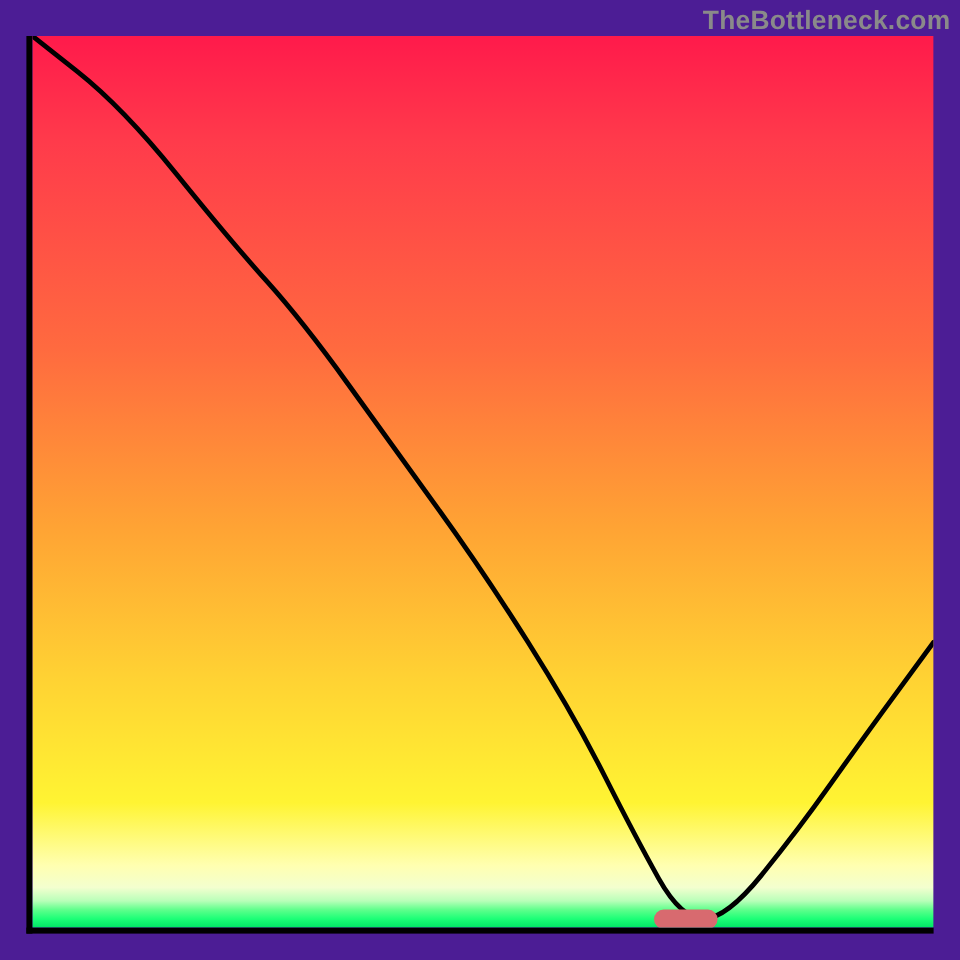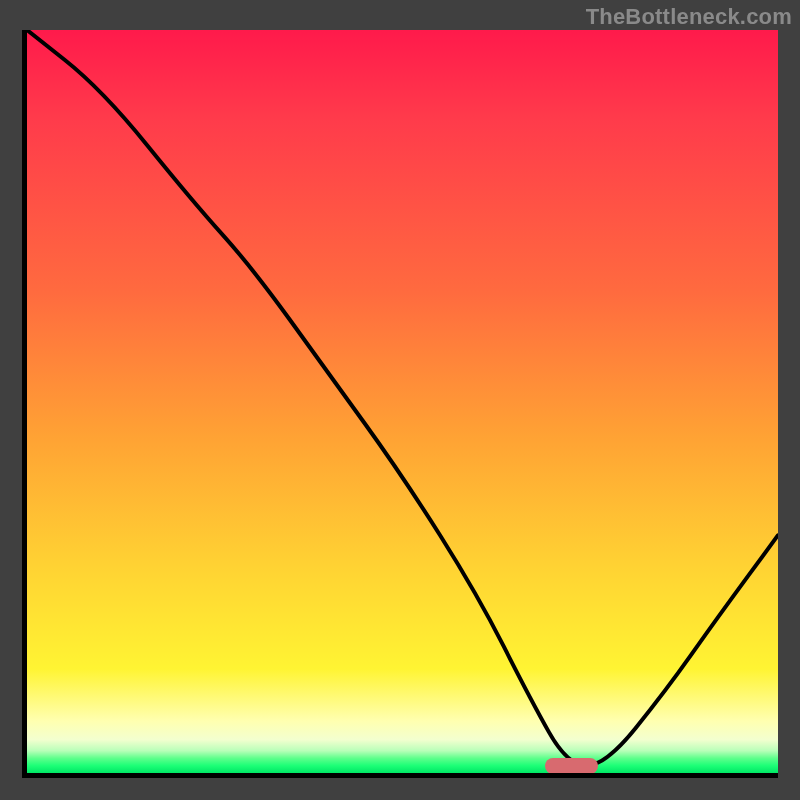--- a/index.html
+++ b/index.html
@@ -7,21 +7,21 @@
     padding: 0;
     width: 800px;
     height: 800px;
     overflow: hidden;
     font-family: Arial, Helvetica, sans-serif;
   }
   .container {
     position: relative;
     width: 800px;
     height: 800px;
-    background: #404040;
+    background: #4c1d95;
     text-align: center;
   }
   .watermark {
     position: absolute;
     top: 4px;
     right: 8px;
     font-size: 22px;
     font-weight: bold;
     color: #8a8a8a;
     letter-spacing: 0.2px;

